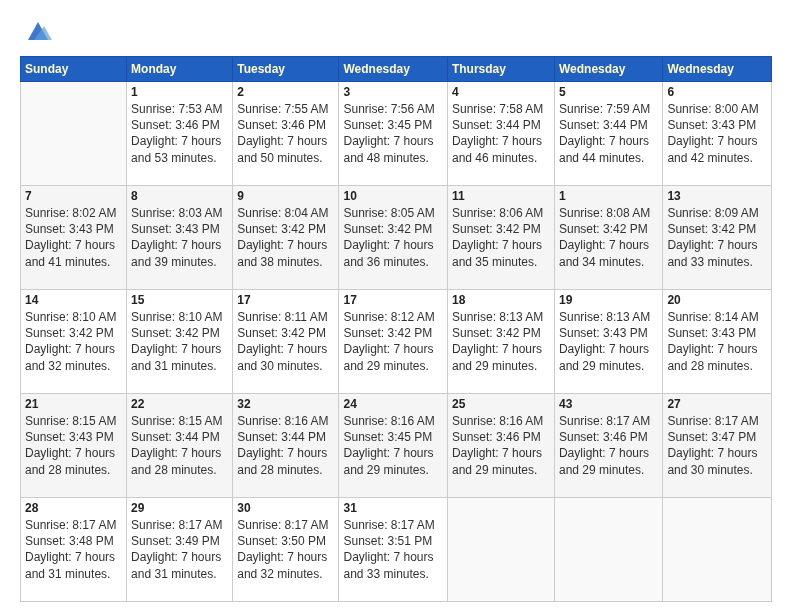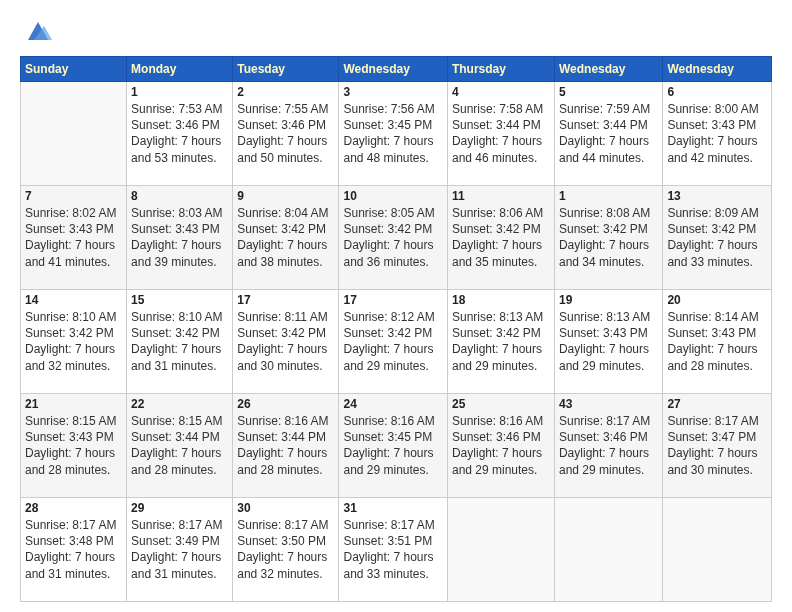--- a/index.html
+++ b/index.html
@@ -228,21 +228,21 @@
         <tr class="row-shaded">
           <td>
             <span class="day-number">21</span>
             <div class="day-info">Sunrise: 8:15 AM<br>Sunset: 3:43 PM<br>Daylight: 7 hours and 28 minutes.</div>
           </td>
           <td>
             <span class="day-number">22</span>
             <div class="day-info">Sunrise: 8:15 AM<br>Sunset: 3:44 PM<br>Daylight: 7 hours and 28 minutes.</div>
           </td>
           <td>
-            <span class="day-number">26</span>
+            <span class="day-number">32</span>
             <div class="day-info">Sunrise: 8:16 AM<br>Sunset: 3:44 PM<br>Daylight: 7 hours and 28 minutes.</div>
           </td>
           <td>
             <span class="day-number">24</span>
             <div class="day-info">Sunrise: 8:16 AM<br>Sunset: 3:45 PM<br>Daylight: 7 hours and 29 minutes.</div>
           </td>
           <td>
             <span class="day-number">25</span>
             <div class="day-info">Sunrise: 8:16 AM<br>Sunset: 3:46 PM<br>Daylight: 7 hours and 29 minutes.</div>
           </td>

